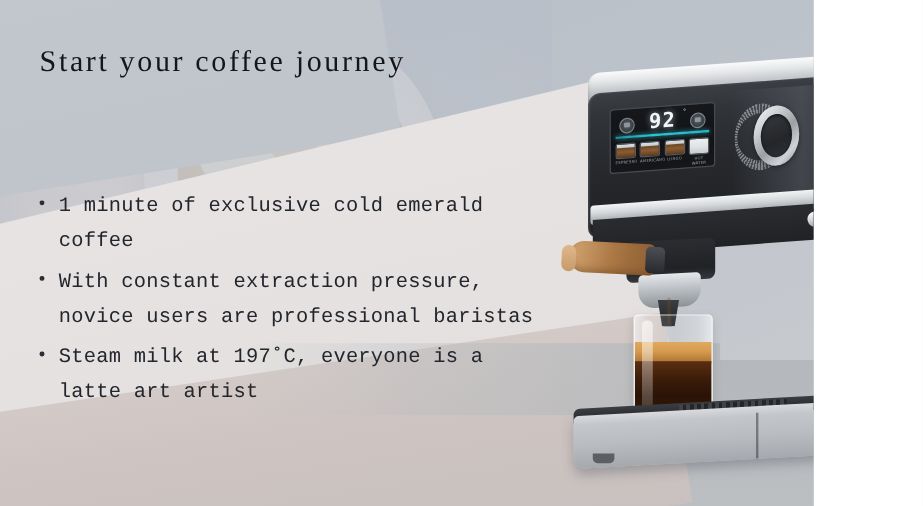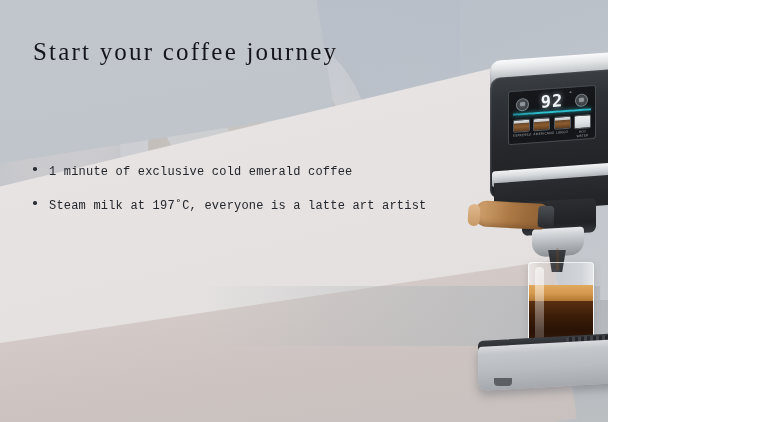--- a/index.html
+++ b/index.html
@@ -2,21 +2,21 @@
 <html><head>
 <meta charset="utf-8">
 <style>
   html, body {
     margin: 0;
     padding: 0;
     background: #ffffff;
   }
   #slide {
     position: relative;
-    width: 608px;
+    width: 678px;
     height: 422px;
     overflow: hidden;
     font-family: "Liberation Serif", serif;
     background: #b9bfc8;
   }
 
   
   .bg-base {
     position: absolute;
     inset: 0;
@@ -161,21 +161,21 @@
     letter-spacing: 2.2px;
     color: #15161b;
     white-space: nowrap;
   }
   .bullets {
     position: absolute;
     left: 33px;
     top: 158px;
     width: 420px;
     font-family: "Liberation Mono", monospace;
-    font-size: 12px;
+    font-size: 17px;
     color: #23262c;
   }
   .bullet-row {
     display: flex;
     align-items: flex-start;
     margin-bottom: 5px;
   }
   .bullet-dot {
     flex: 0 0 auto;
     width: 16px;
@@ -562,20 +562,26 @@
   <div class="floor-blend"></div>
 
   <div class="headline">Start your coffee journey</div>
 
   <div class="bullets">
     <div class="bullet-row">
       <span class="bullet-dot">
           <i></i>
         </span>
       <span class="bullet-text">1 minute of exclusive cold emerald coffee</span>
+    </div>
+    <div class="bullet-row">
+      <span class="bullet-dot">
+          <i></i>
+        </span>
+      <span class="bullet-text">With constant extraction pressure, novice users are professional baristas</span>
     </div>
     <div class="bullet-row">
       <span class="bullet-dot">
           <i></i>
         </span>
       <span class="bullet-text">Steam milk at 197˚C, everyone is a latte art artist</span>
     </div>
   </div>
 
   <div id="machine">

